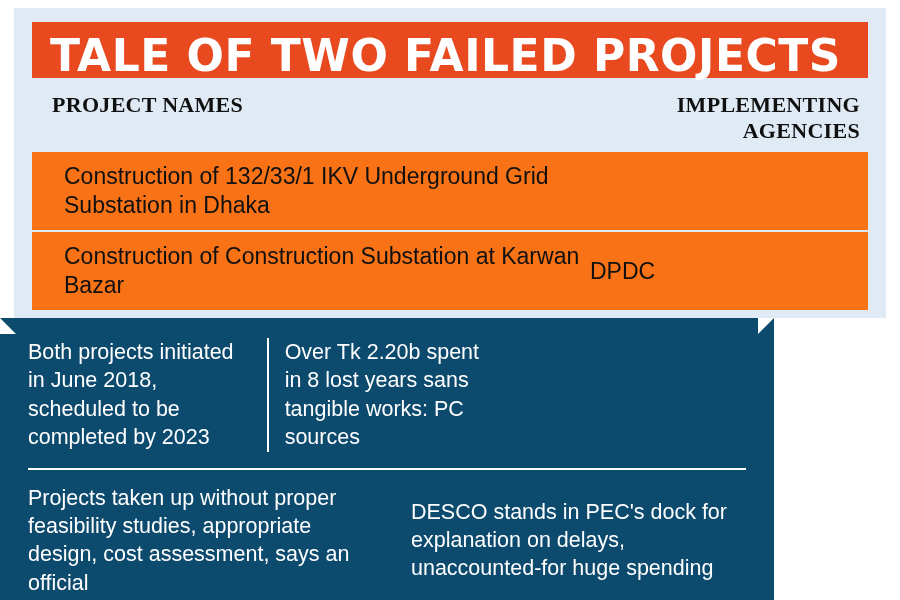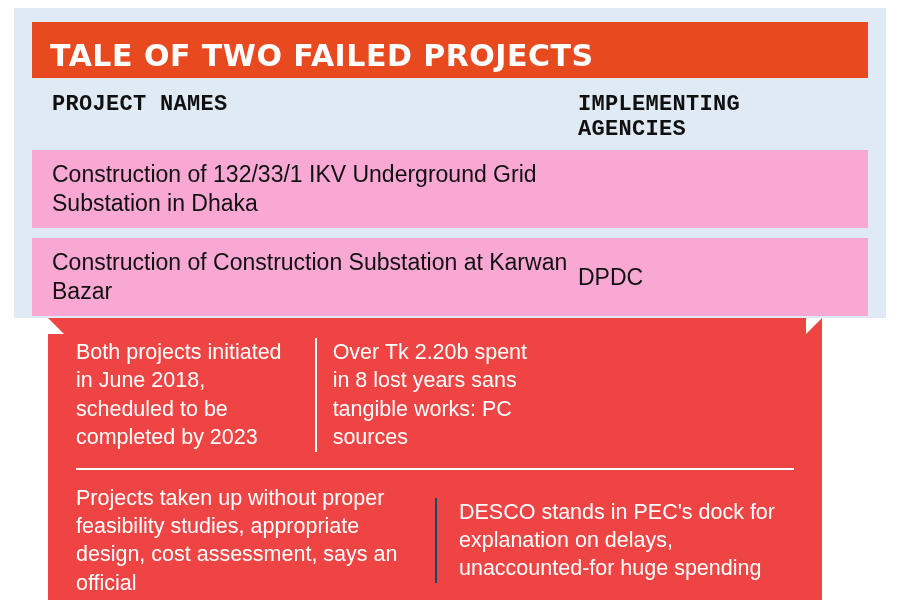--- a/index.html
+++ b/index.html
@@ -36,56 +36,56 @@
   .title-bar {
     background: #e8491f;
     height: 56px;
     display: flex;
     align-items: center;
     padding-left: 18px;
     box-sizing: border-box;
   }
   .title-bar .title-text {
     color: #ffffff;
-    font-size: 30px;
+    font-size: 44px;
     font-weight: bold;
     letter-spacing: 0.5px;
     font-family: "DejaVu Sans", sans-serif;
     text-transform: uppercase;
     line-height: 1;
     margin-top: 11px;
   }
 
   .col-headers {
     display: flex;
     margin-top: 14px;
     padding: 0 8px 0 20px;
     box-sizing: border-box;
   }
   .col-headers .ch {
     font-size: 22px;
     font-weight: bold;
     color: #101010;
-    font-family: Liberation Mono, monospace;
+    font-family: Liberation Serif, serif;
     text-transform: uppercase;
     letter-spacing: 0.3px;
   }
   .ch-left { width: 520px; }
-  .ch-right { flex: 1; text-align: left; padding-left: 6px; }
+  .ch-right { flex: 1; text-align: right; padding-left: 6px; }
 
   .rows {
     margin-top: 8px;
   }
   .data-row {
     display: flex;
     align-items: center;
-    background: #f9a8d4;
+    background: #f97316;
     min-height: 78px;
-    margin-bottom: 10px;
-    padding: 6px 10px 6px 20px;
+    margin-bottom: 2px;
+    padding: 6px 10px 6px 32px;
     box-sizing: border-box;
   }
   .data-row .project-name {
     width: 520px;
     font-size: 23px;
     line-height: 1.25;
     color: #101010;
     font-family: "Liberation Sans", sans-serif;
   }
   .data-row .agency {
@@ -96,24 +96,23 @@
     font-family: "Liberation Sans", sans-serif;
   }
 
   
   .green-panel {
     position: absolute;
     left: 0;
     top: 318px;
     width: 774px;
     height: 282px;
-    background: #ef4444;
+    background: #0c4a6e;
     box-sizing: border-box;
     padding: 20px 26px 10px 26px;
-    margin-left: 48px;
   }
 
   
   .notch {
     position: absolute;
     top: 0;
     width: 0;
     height: 0;
     border-style: solid;
   }

